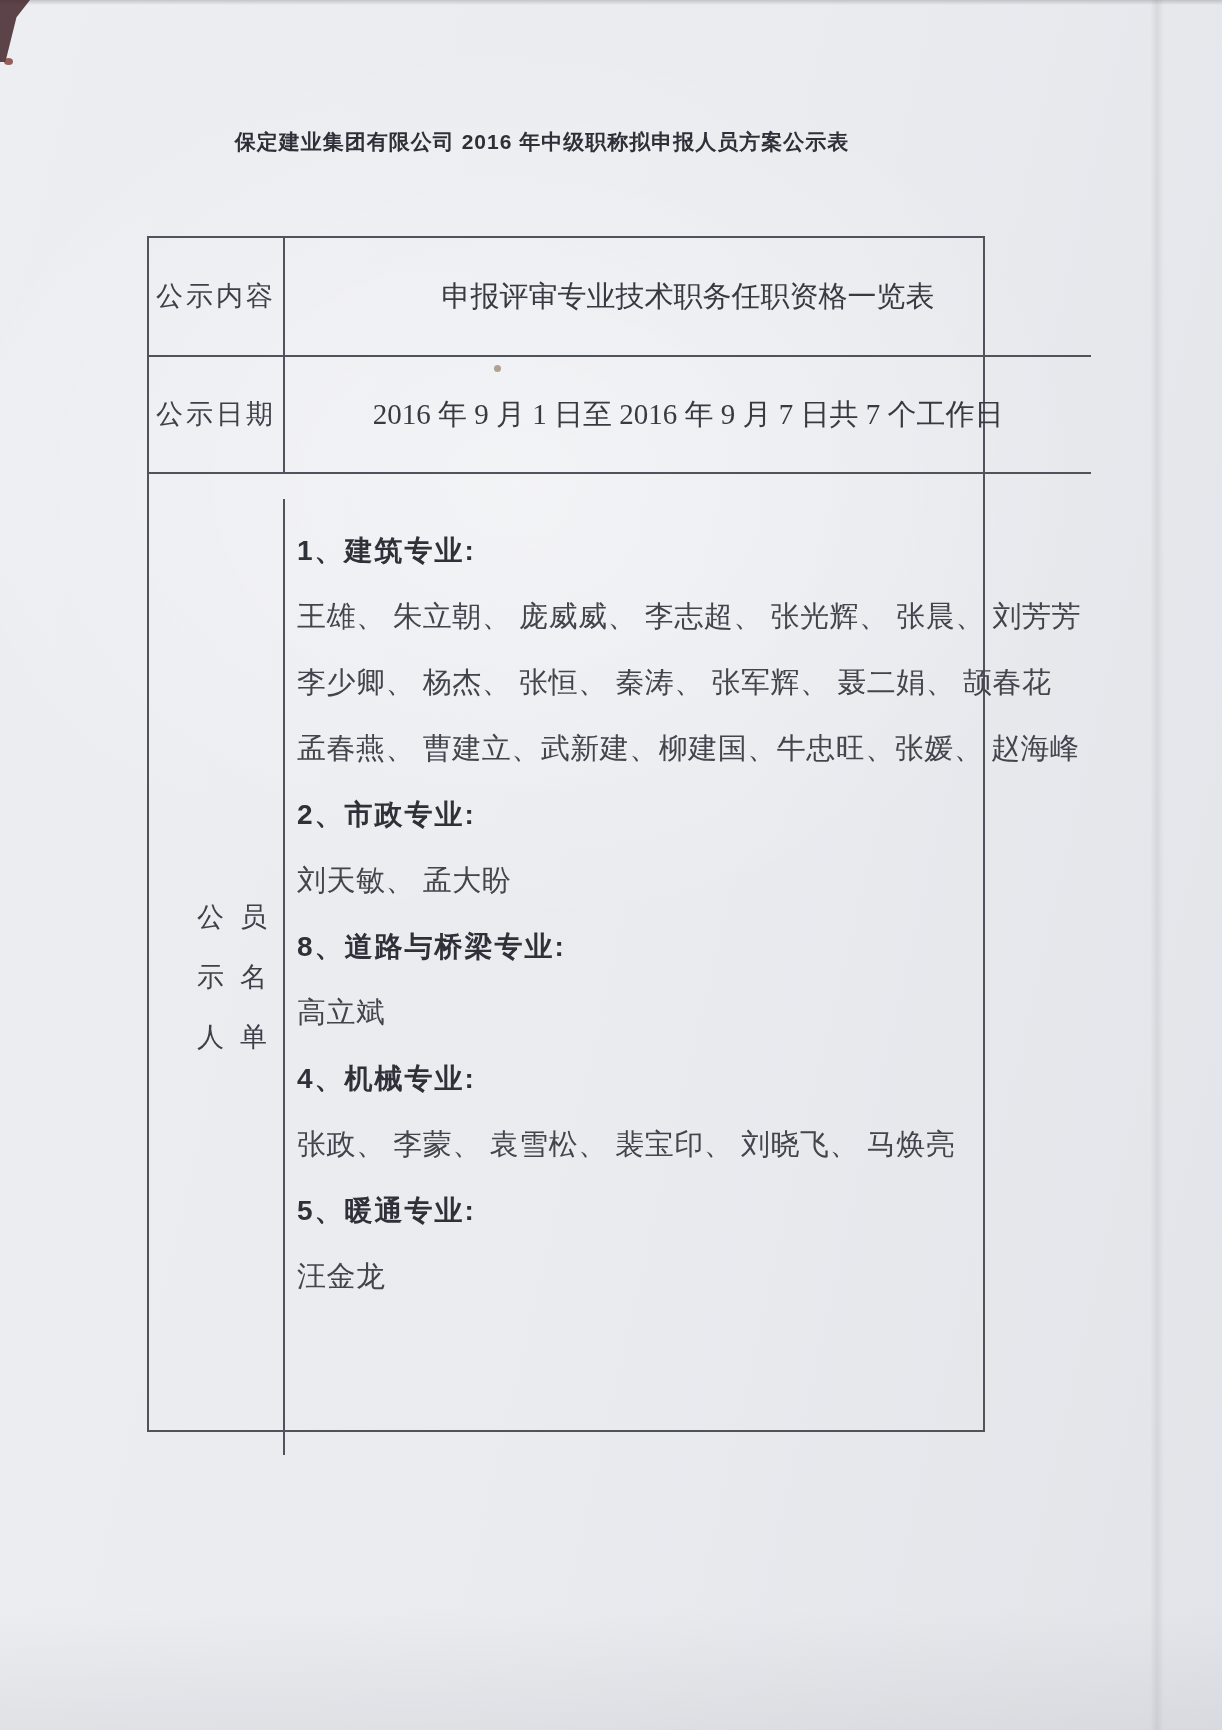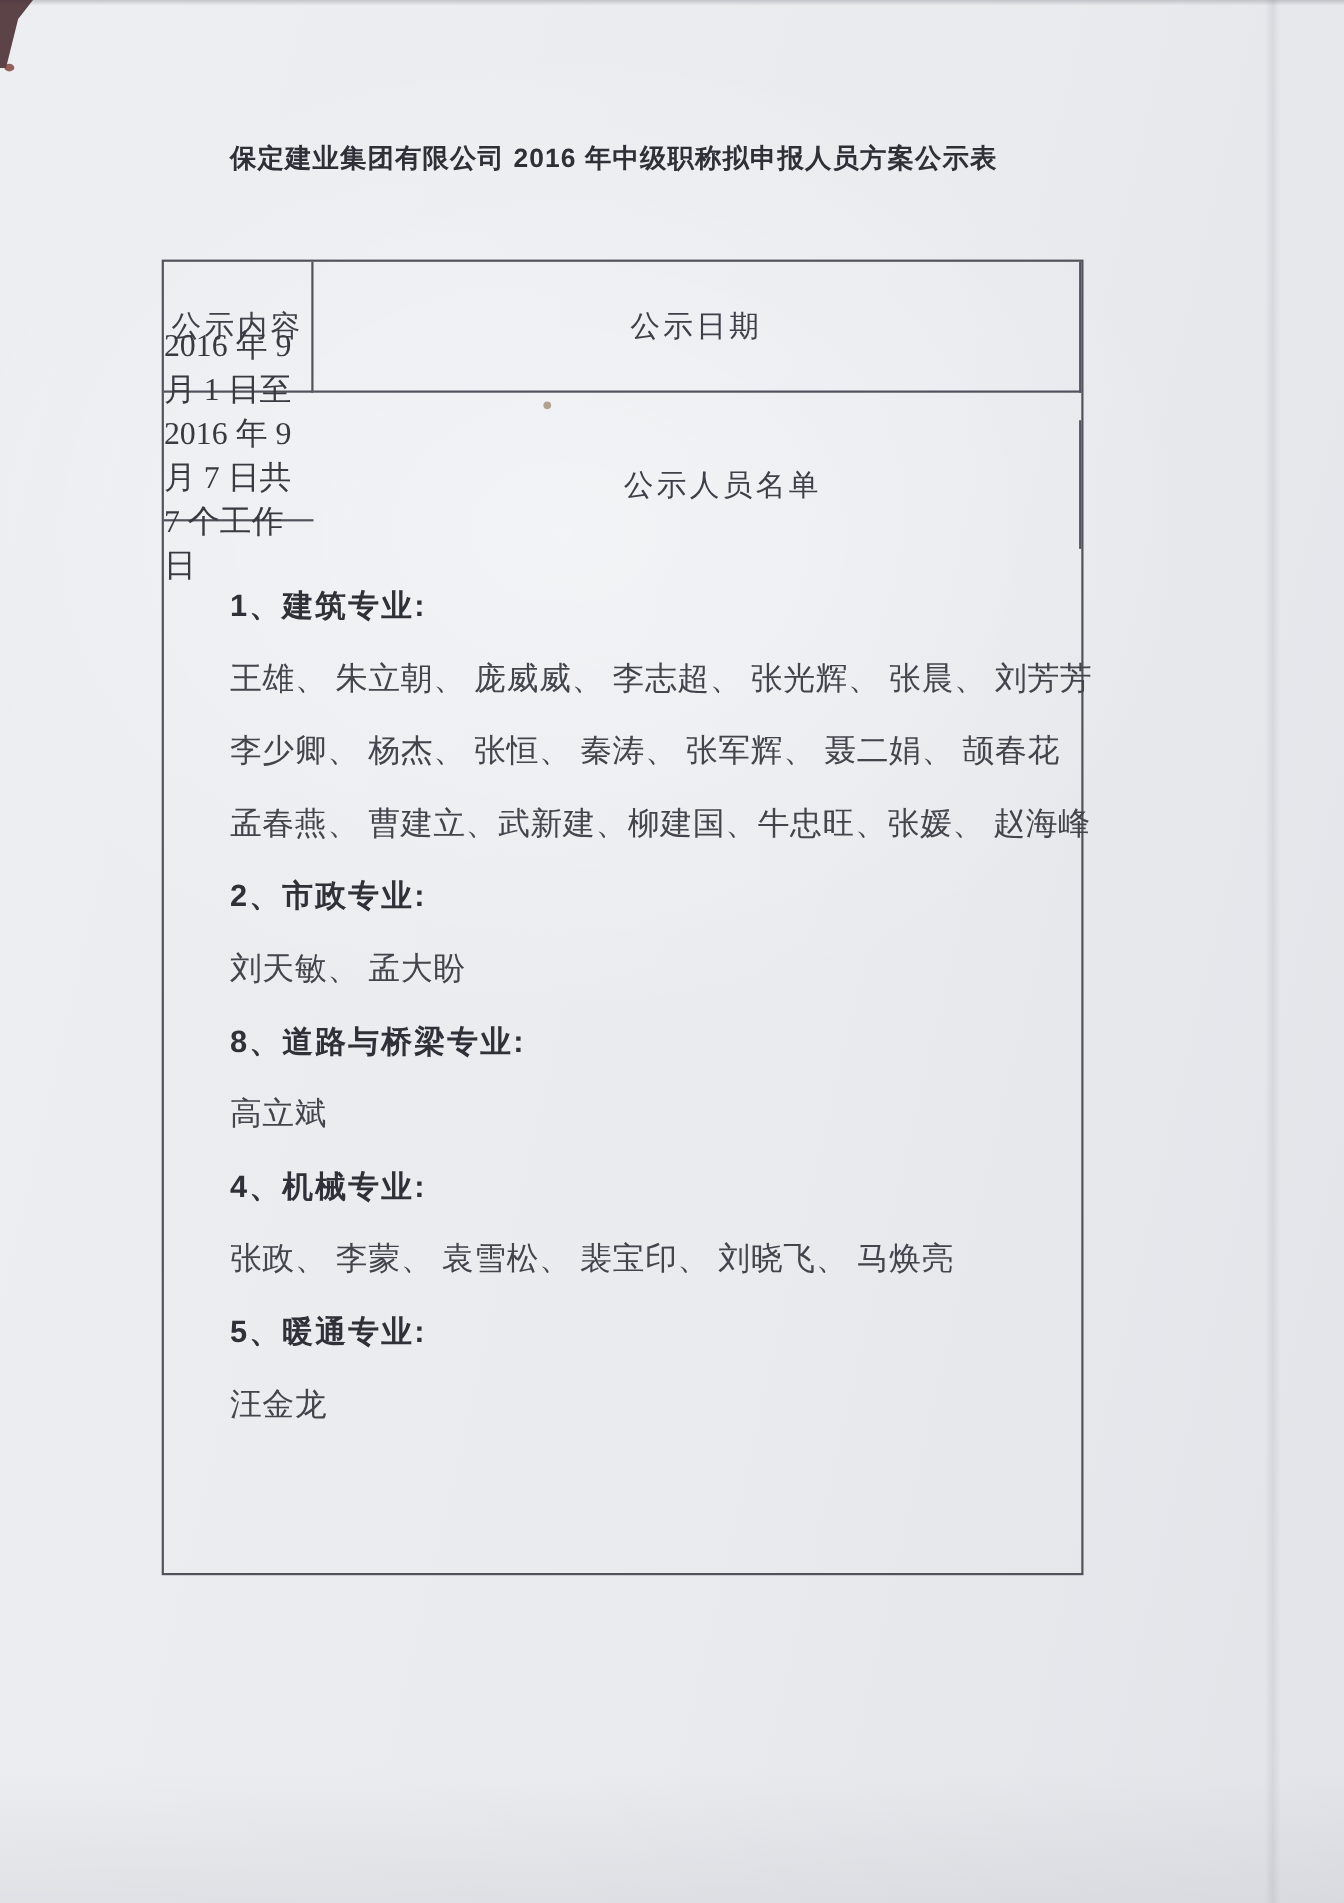--- a/index.html
+++ b/index.html
@@ -46,26 +46,26 @@
     background: linear-gradient(90deg, rgba(120,124,134,0), rgba(120,124,134,0.14), rgba(120,124,134,0));
   }
   .shade-bottom {
     position: absolute; bottom: 0; left: 0; width: 100%; height: 120px;
     background: linear-gradient(0deg, rgba(140,143,152,0.12), rgba(140,143,152,0));
   }
 
   .title {
     position: absolute;
     top: 128px;
-    left: 136px;
+    left: 120px;
     width: 844px;
     text-align: center;
     font-family: "Liberation Sans", sans-serif;
     font-weight: bold;
-    font-size: 24px;
+    font-size: 21px;
     letter-spacing: 1px;
     color: #2e3037;
   }
 
   .notice-table {
     position: absolute;
     top: 236px;
     left: 147px;
     width: 838px;
     height: 1196px;
@@ -105,21 +105,20 @@
     padding: 44px 10px 0 12px;
     font-size: 29px;
   }
   .content-cell.list .line {
     height: 66px;
     display: flex;
     align-items: center;
     white-space: nowrap;
     color: #43454d;
     letter-spacing: 0.5px;
-    margin-left: 48px;
   }
   .content-cell.list .line.heading {
     font-family: "Liberation Sans", sans-serif;
     font-weight: bold;
     font-size: 28px;
     color: #2f3138;
     letter-spacing: 2px;
   }
 </style>
 </head>
@@ -134,20 +133,23 @@
   <div class="crease-right"></div>
   <div class="shade-bottom"></div>
 
   <div class="title">保定建业集团有限公司 2016 年中级职称拟申报人员方案公示表</div>
 
   <div class="notice-table">
 
     <div class="cell label-cell rb">
       <div class="label-line">公示</div>
       <div class="label-line">内容</div>
+    </div>
+    <div class="cell content-cell centered rb">
+      <span>申报评审专业技术职务任职资格一览表</span>
     </div>
 
     <div class="cell label-cell rb">
       <div class="label-line">公示</div>
       <div class="label-line">日期</div>
     </div>
     <div class="cell content-cell centered rb">
       <span>2016 年 9 月 1 日至 2016 年 9 月 7 日共 7 个工作日</span>
     </div>
 

